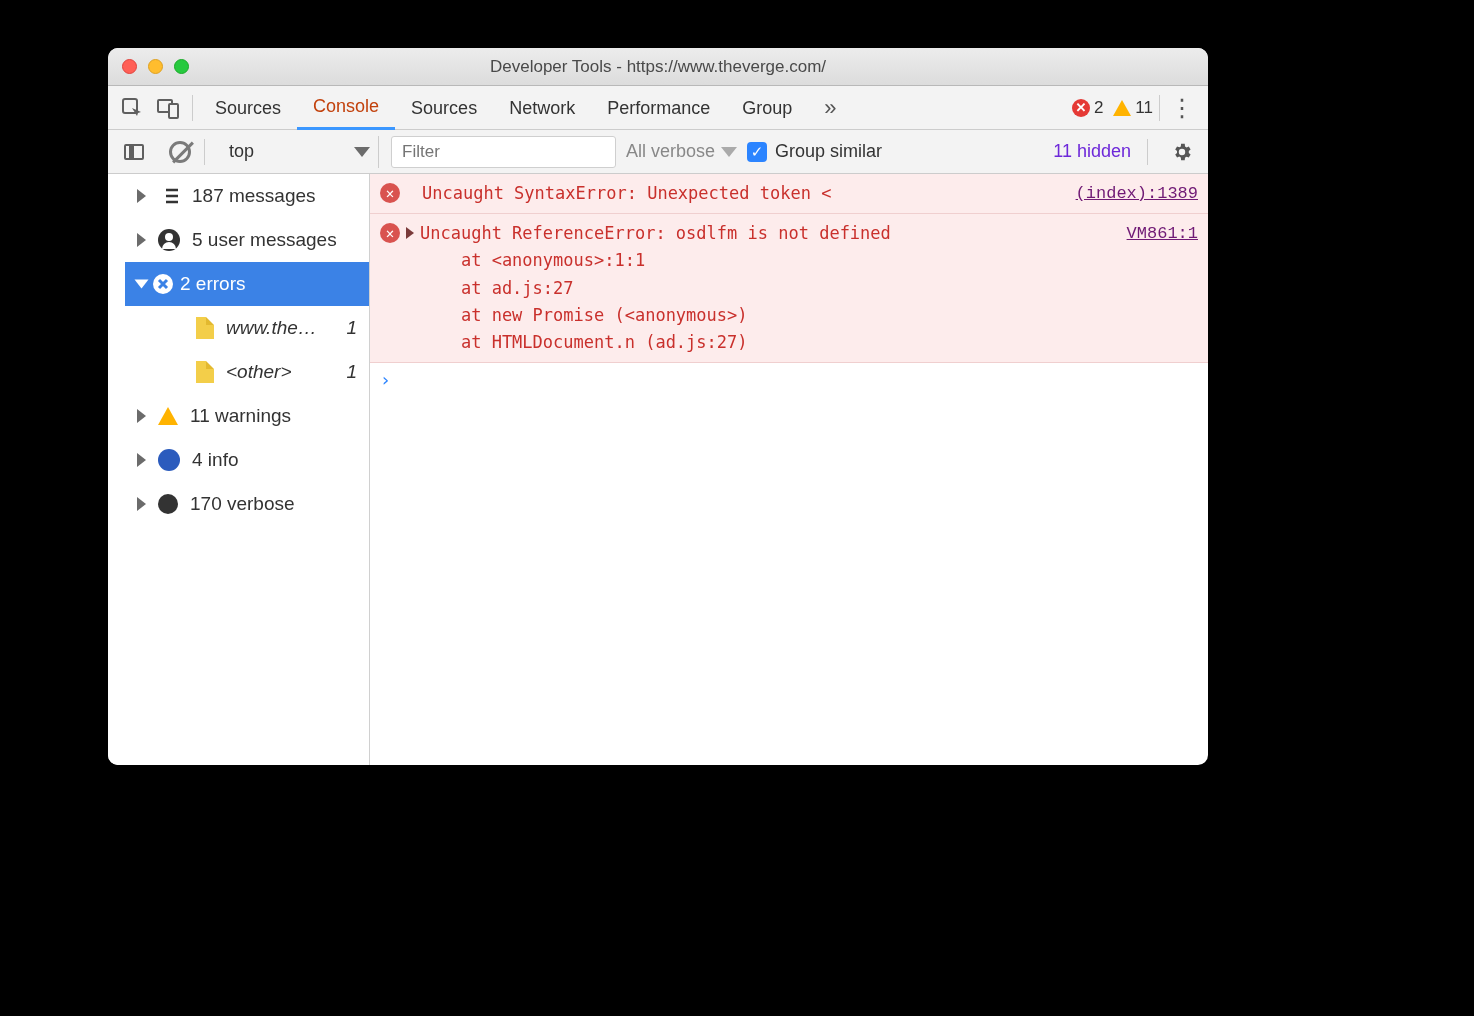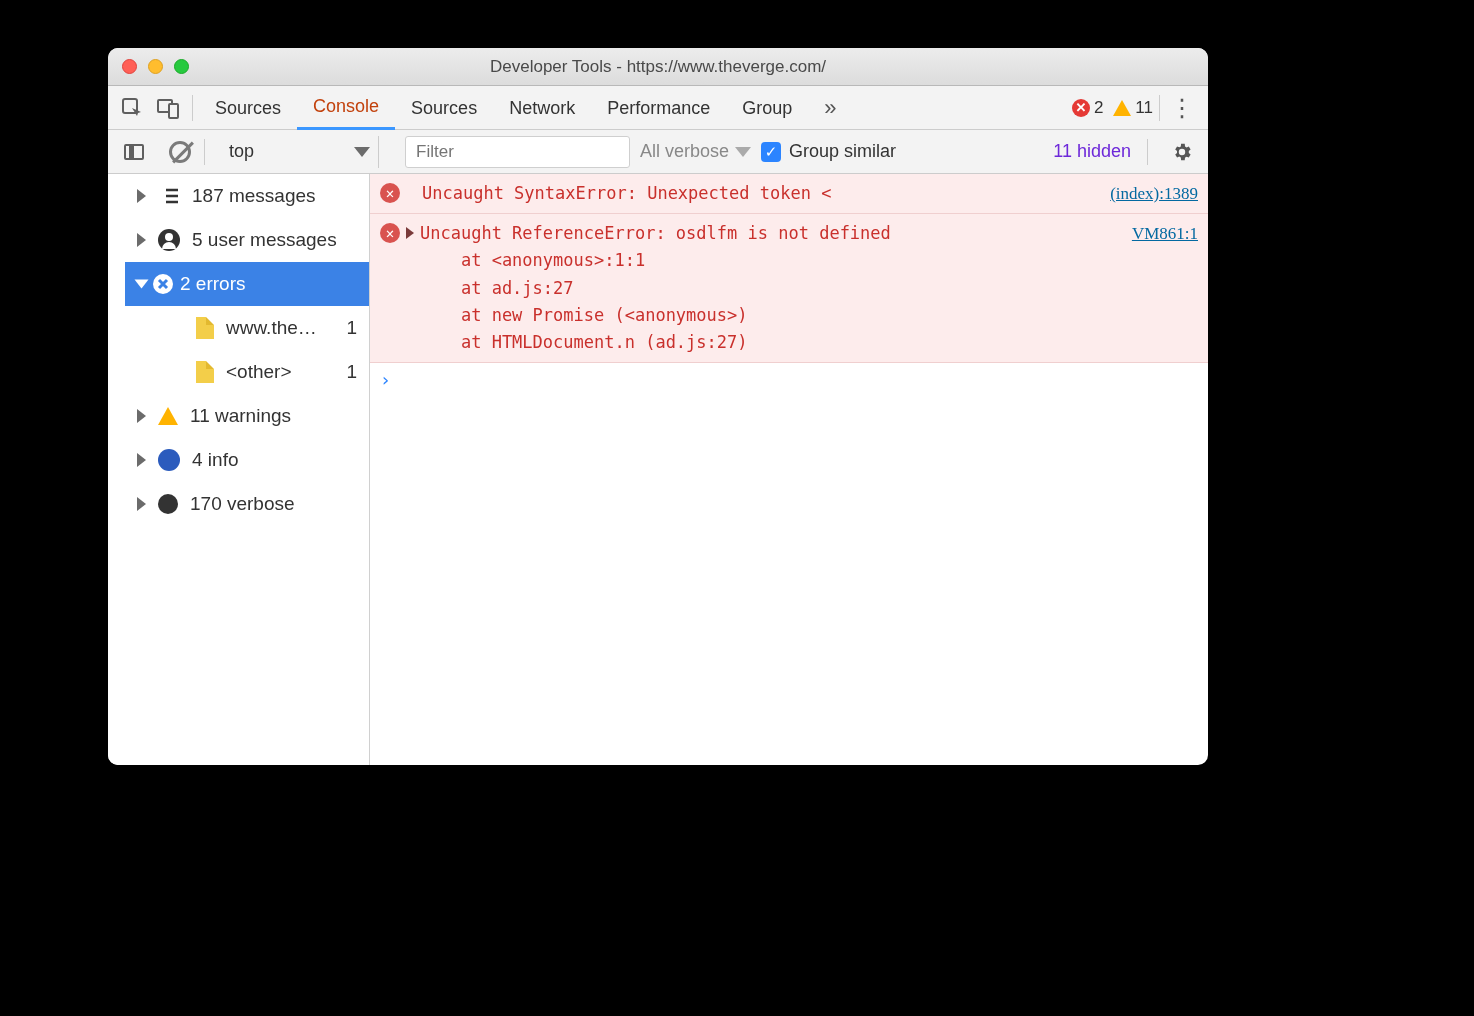--- a/index.html
+++ b/index.html
@@ -77,21 +77,21 @@
   
   .toolbar {
     height: 44px;
     background:#f3f3f3;
     border-bottom:1px solid #ccc;
     display:flex;align-items:center;
     padding:0 8px;gap:10px;font-size:18px;color:#333;
   }
   .context-select{
     display:flex;align-items:center;gap:100px;height:32px;padding:0 8px;color:#333;
-    border-right:1px solid #ccc;margin-right:16px;
+    border-right:1px solid #ccc;margin-right:2px;
   }
   .tri-down{width:0;height:0;border-left:8px solid transparent;border-right:8px solid transparent;border-top:10px solid #6b6b6b;}
   .filter-input{
     width:225px;height:32px;border:1px solid #cfcfcf;border-radius:3px;
     background:#fff;padding:0 10px;font-size:17px;color:#666;
   }
   .levels{color:#888;display:flex;align-items:center;gap:6px;}
   .cbx{width:20px;height:20px;border-radius:4px;background:#2b84ff;display:inline-flex;align-items:center;justify-content:center;color:#fff;font-size:15px;}
   .hidden-count{color:#6d28d9;}
   .gear{color:#555;}
@@ -101,40 +101,40 @@
     width:262px;border-right:1px solid #d0d0d0;background:#fff;
     font-size:19px;color:#333;overflow:hidden;
   }
   .srow{
     display:flex;align-items:center;height:44px;padding:0 8px 0 12px;gap:12px;margin-left:17px;
   }
   .srow .disclosure{width:0;height:0;border-top:7px solid transparent;border-bottom:7px solid transparent;border-left:9px solid #6b6b6b;}
   .srow .disclosure.open{transform:rotate(90deg);border-left-color:#fff;}
   .srow.selected{background:#3b82e6;color:#fff;gap:6px;}
   .srow .cnt{margin-left:auto;padding-right:4px;}
-  .srow.sub{padding-left:59px;}
+  .srow.sub{padding-left:59px;font-style:italic;}
   .srow.sub::before{content:"";}
   .ico{width:22px;height:22px;display:inline-flex;align-items:center;justify-content:center;}
   .ico.user{width:22px;height:22px;border-radius:50%;background:#333;position:relative;}
   .ico.user::after{content:"";position:absolute;top:4px;left:7px;width:8px;height:8px;border-radius:50%;background:#fff;}
   .ico.user::before{content:"";position:absolute;bottom:2px;left:4px;width:14px;height:7px;border-radius:7px 7px 0 0;background:#fff;}
   .ico.warn{width:0;height:0;border-left:10px solid transparent;border-right:10px solid transparent;border-bottom:18px solid #ffb300;}
   .ico.info{width:22px;height:22px;border-radius:50%;background:#2b5bbd;}
   .ico.bug{width:20px;height:20px;border-radius:50%;background:#333;}
   .ico.file{width:18px;height:22px;background:#f3ce49;position:relative;}
   .ico.file::after{content:"";position:absolute;top:0;right:0;width:0;height:0;border-top:8px solid #fff;border-left:8px solid #e3b92f;}
   .svgico{stroke:#5f5f5f;fill:none;stroke-width:2;}
   
   .console{flex:1;display:flex;flex-direction:column;font-family:Menlo,Consolas,monospace;font-size:17px;}
   .msg{border-bottom:1px solid #f0cfcf;background:#fdecec;color:#c9302c;
     display:flex;padding:6px 10px 6px 10px;gap:6px;line-height:1.6;}
   .msg .mi{width:20px;height:20px;border-radius:50%;background:#d9534f;color:#fff;font-size:14px;display:inline-flex;align-items:center;justify-content:center;flex:0 0 auto;margin-top:3px;}
   .msg .exp{width:0;height:0;border-top:6px solid transparent;border-bottom:6px solid transparent;border-left:8px solid #7a3a3a;margin-top:7px;flex:0 0 auto;}
   .msg .txt{flex:1;white-space:pre;}
-  .msg .src{color:#0369a1;font-family:Liberation Serif, serif;text-decoration:underline;white-space:nowrap;text-align:center;}
+  .msg .src{color:#701a75;font-family:Liberation Mono, monospace;text-decoration:underline;white-space:nowrap;text-align:center;}
   .prompt{color:#2b84ff;padding:6px 10px;font-family:Menlo,Consolas,monospace;font-size:18px;}
   
   .chev{font-size:22px;color:#555;}
   .panel-toggle{border:2px solid #5f5f5f;width:20px;height:16px;position:relative;border-radius:2px}
   .panel-toggle::after{content:"";position:absolute;left:3px;top:0;bottom:0;width:5px;background:#5f5f5f;}
   .clear-circ{width:22px;height:22px;border:3px solid #7a7a7a;border-radius:50%;position:relative;}
   .clear-circ::after{content:"";position:absolute;left:-3px;top:7px;width:28px;height:3px;background:#7a7a7a;transform:rotate(-45deg);} 
 </style>
 </head>
 <body>

